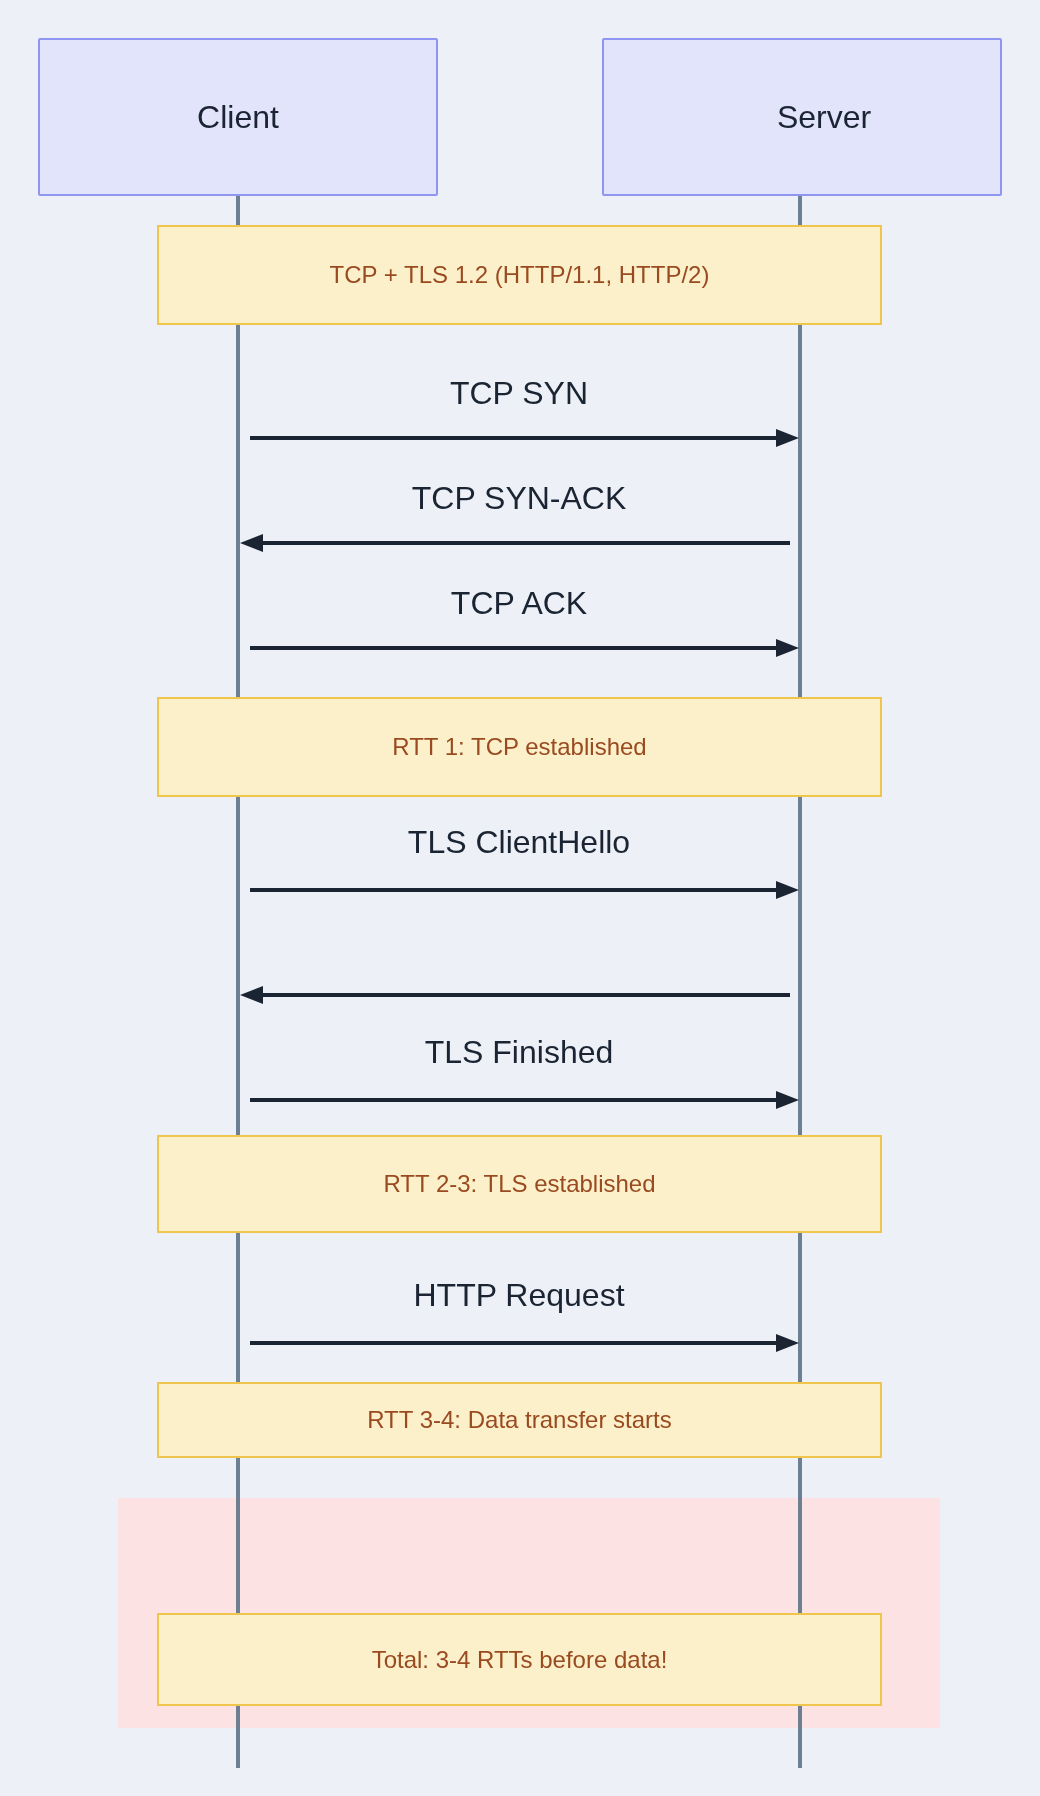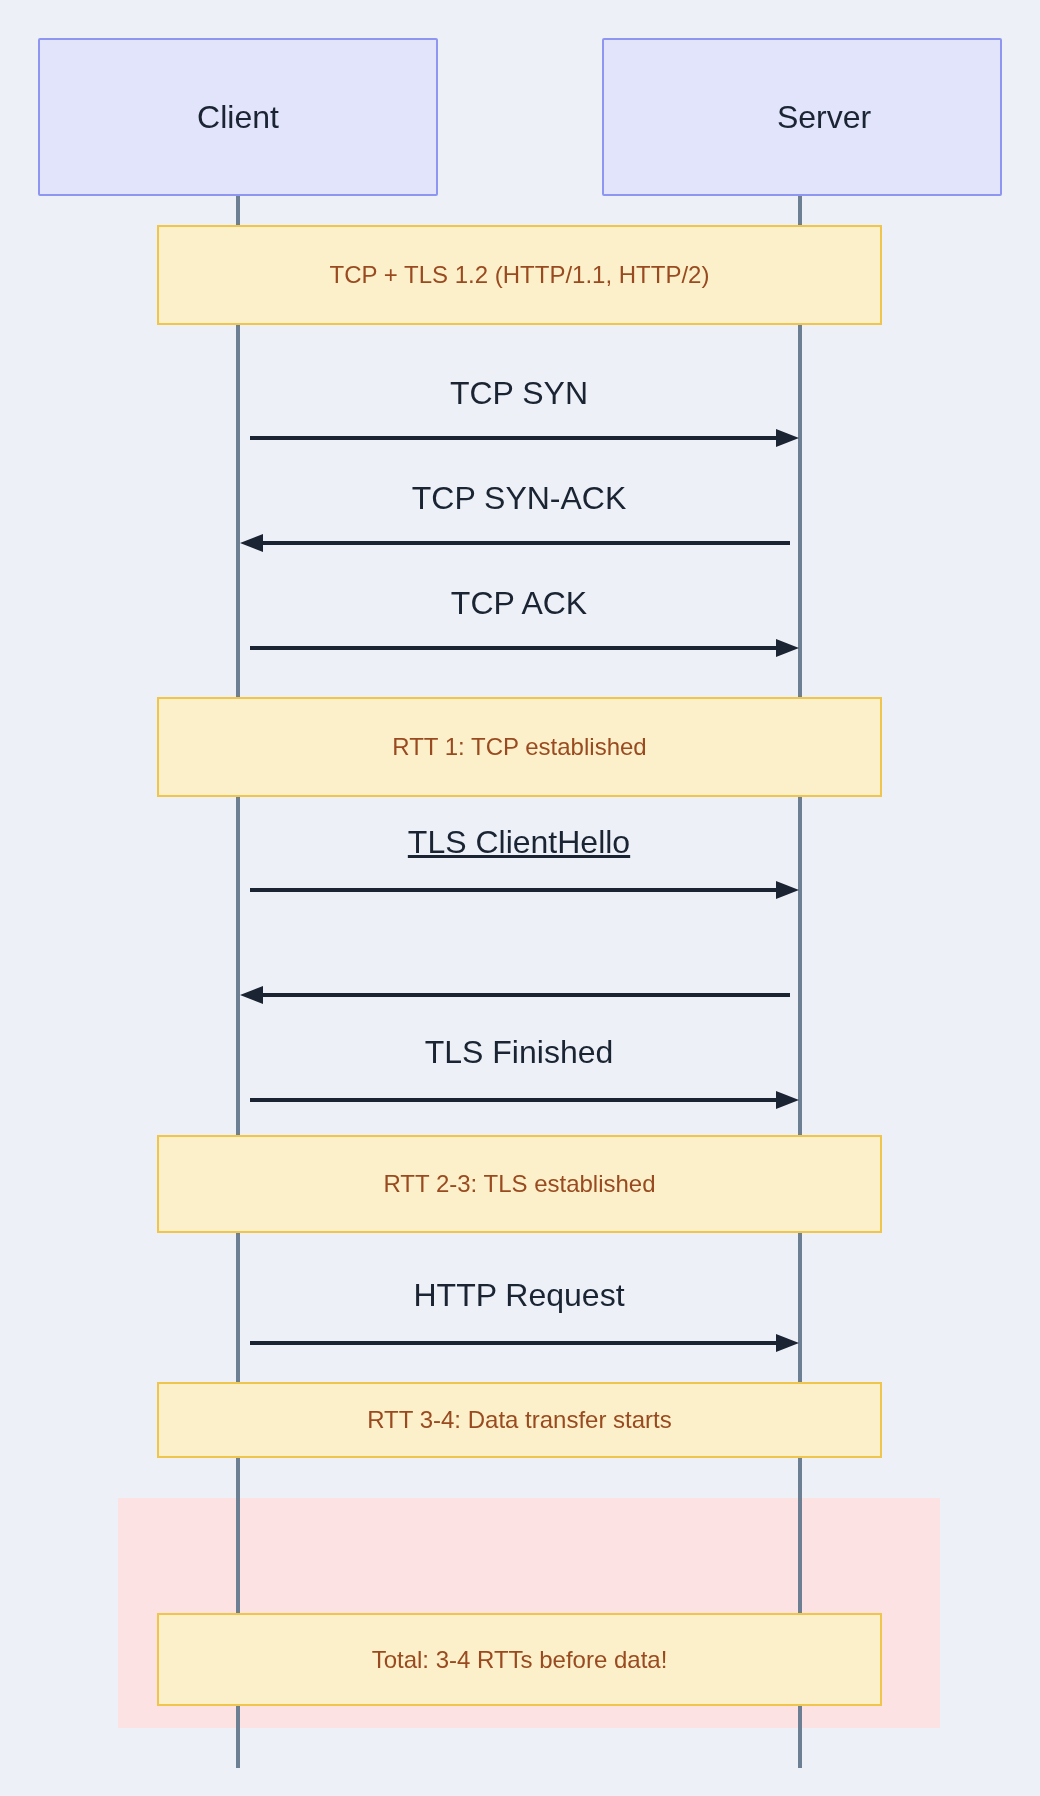--- a/index.html
+++ b/index.html
@@ -46,21 +46,21 @@
   .head {
     position:absolute; width:0; height:0;
     border-top:9px solid transparent; border-bottom:9px solid transparent;
   }
   .head-right { left:776px; border-left:23px solid #1b2433; }
   .head-left  { left:240px; border-right:23px solid #1b2433; }
   
   .m1-label { top:374px; } .m1-line { top:436px; } .m1-head { top:429px; }
   .m2-label { top:479px; } .m2-line { top:541px; } .m2-head { top:534px; }
   .m3-label { top:584px; } .m3-line { top:646px; } .m3-head { top:639px; }
-  .m4-label { top:823px;text-decoration:underline; } .m4-line { top:888px; } .m4-head { top:881px; }
+  .m4-label { top:823px; } .m4-line { top:888px; } .m4-head { top:881px; }
   .m5-label { top:928px; } .m5-line { top:993px; } .m5-head { top:986px; }
   .m6-label { top:1033px; } .m6-line { top:1098px; } .m6-head { top:1091px; }
   .m7-label { top:1276px; } .m7-line { top:1341px; } .m7-head { top:1334px; }
 </style>
 </head>
 <body>
 
 <div class="canvas">
 
   <div class="highlight"></div>

